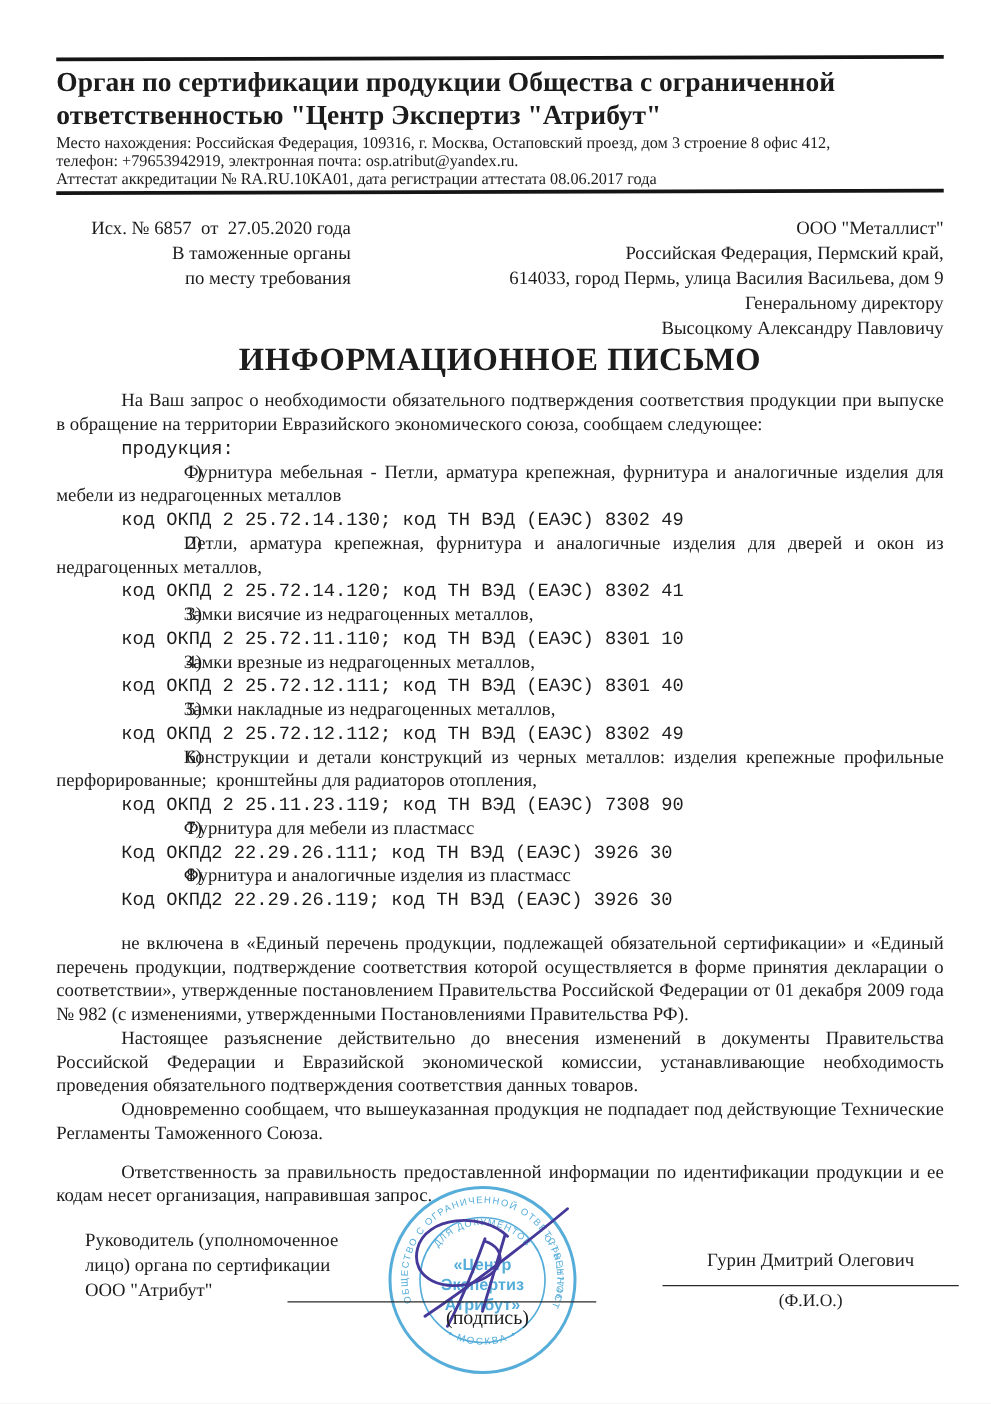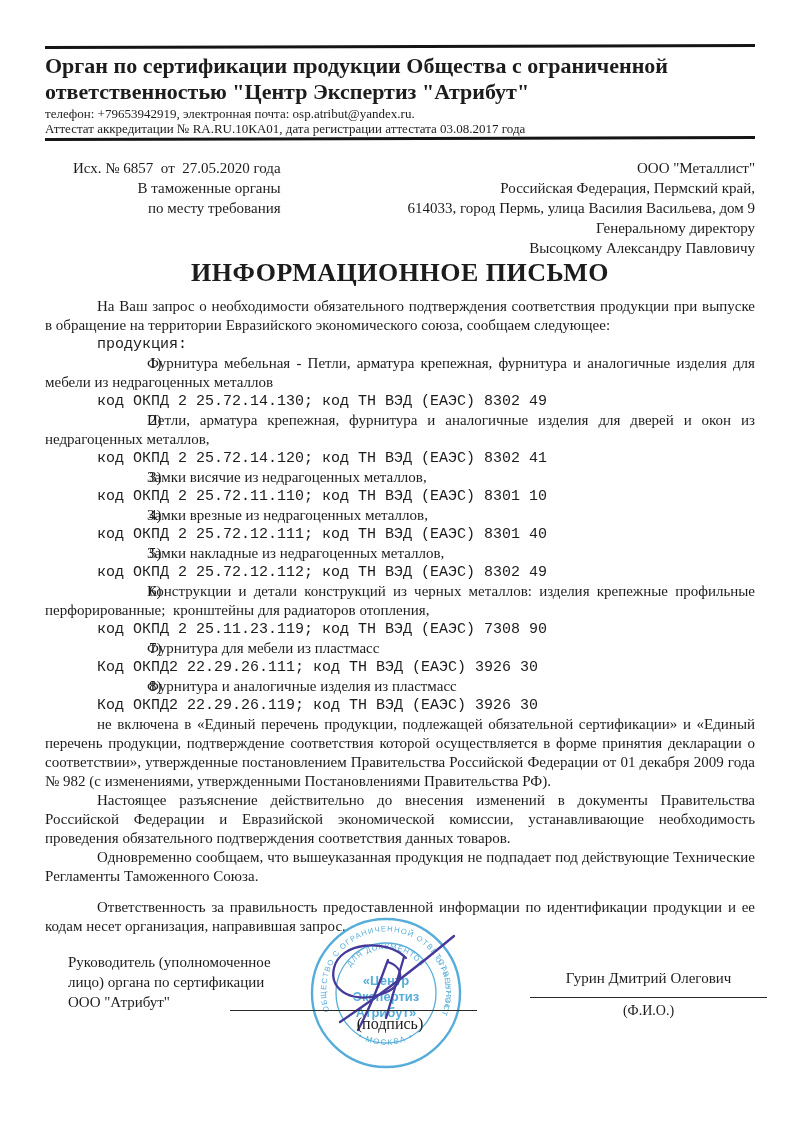--- a/index.html
+++ b/index.html
@@ -21,21 +21,21 @@
   .org-name{margin:5px 0 2px 0;font-size:22px;font-weight:bold;line-height:26px;}
   .lh-small{font-size:13px;line-height:14.6px;}
   .ref-row{display:flex;justify-content:space-between;margin-top:18px;font-size:15px;line-height:20px;}
   .ref-left{text-align:right;white-space:nowrap;margin-left:28px;}
   .ref-right{text-align:right;}
   .doc-title{text-align:center;font-size:26px;font-weight:bold;letter-spacing:0.5px;}
   .body-text{margin-top:9px;font-size:15px;line-height:19px;}
   .para{margin:0;text-align:justify;text-indent:52px;}
   .plain{margin:0;text-indent:52px;font-family:Liberation Mono, monospace;}
   .item-num{display:inline-block;width:50px;}
-  .gap-lg{margin-top:0;}
+  .gap-lg{margin-top:16px;}
   .gap-md{margin-top:12px;}
   .sig-section{position:relative;height:150px;margin-top:2px;font-size:15px;line-height:20px;}
   .sig-left{position:absolute;left:23px;top:14px;}
   .sig-left span{display:block;}
   .stamp-svg{position:absolute;left:261px;top:-25px;opacity:0.88;}
   .ink-svg{position:absolute;left:263px;top:-8px;}
   .sig-line-left{position:absolute;left:185px;top:72px;width:247px;border-top:1.5px solid #2a2a2a;}
   .sig-caption{position:absolute;left:300px;top:76px;width:90px;text-align:center;font-size:16px;}
   .sig-right{position:absolute;left:485px;top:30px;width:237px;text-align:center;}
   .sig-name{display:block;font-size:15px;padding-bottom:9px;border-bottom:1.5px solid #2a2a2a;}
@@ -47,22 +47,23 @@
 
 <div class="page">
 
   <div class="rule rule-top"></div>
 
   <div class="letterhead">
     <div class="org-name">
       <div>Орган по сертификации продукции Общества с ограниченной</div>
       <div>ответственностью "Центр Экспертиз "Атрибут"</div>
     </div>
+    <div class="lh-small">Место нахождения: Российская Федерация, 109316, г. Москва, Остаповский проезд, дом 3 строение 8 офис 412,</div>
     <div class="lh-small">телефон: +79653942919, электронная почта: osp.atribut@yandex.ru.</div>
-    <div class="lh-small">Аттестат аккредитации № RA.RU.10КА01, дата регистрации аттестата 03.08.2017 года</div>
+    <div class="lh-small">Аттестат аккредитации № RA.RU.10КА01, дата регистрации аттестата 08.06.2017 года</div>
   </div>
 
   <div class="rule rule-bot"></div>
 
   <div class="ref-row">
     <div class="ref-left">
       <div>Исх. № 6857&nbsp; от&nbsp; 27.05.2020 года</div>
       <div>В таможенные органы</div>
       <div>по месту требования</div>
     </div>

